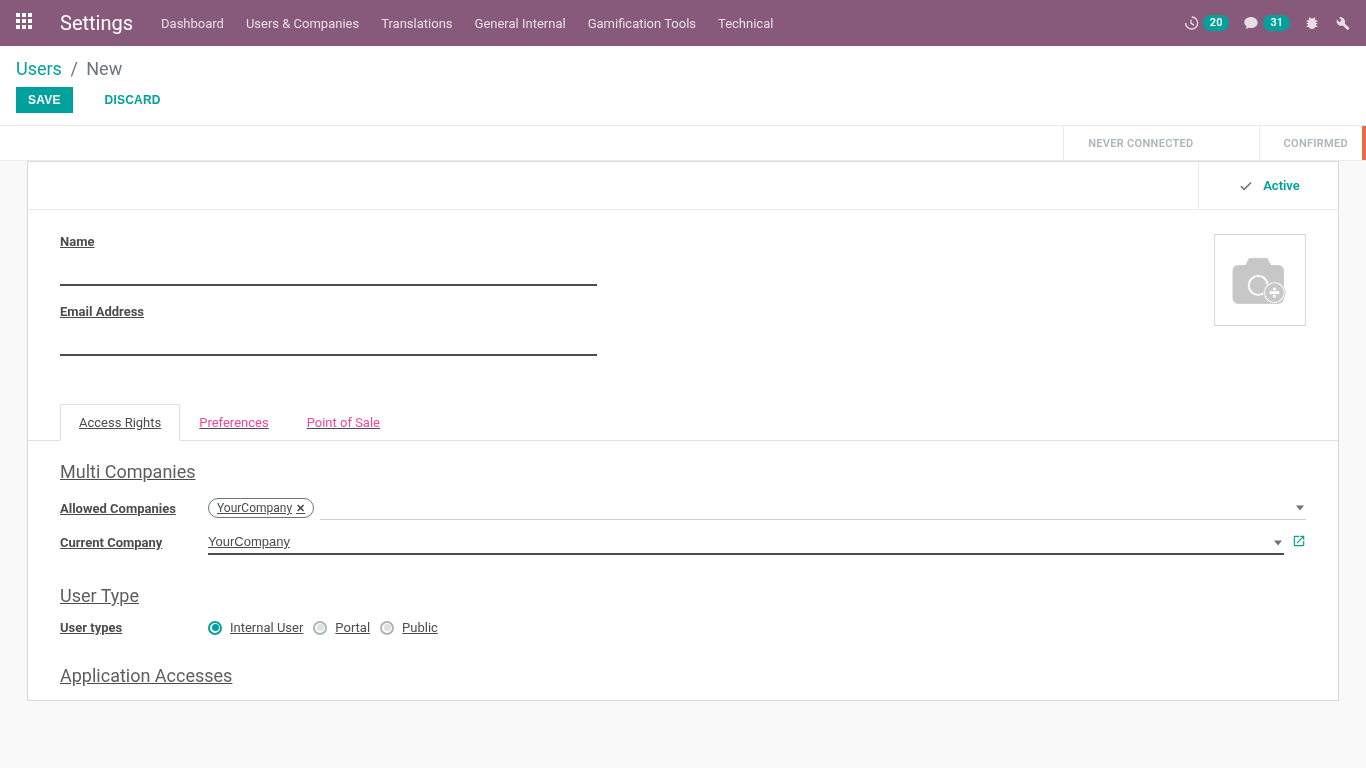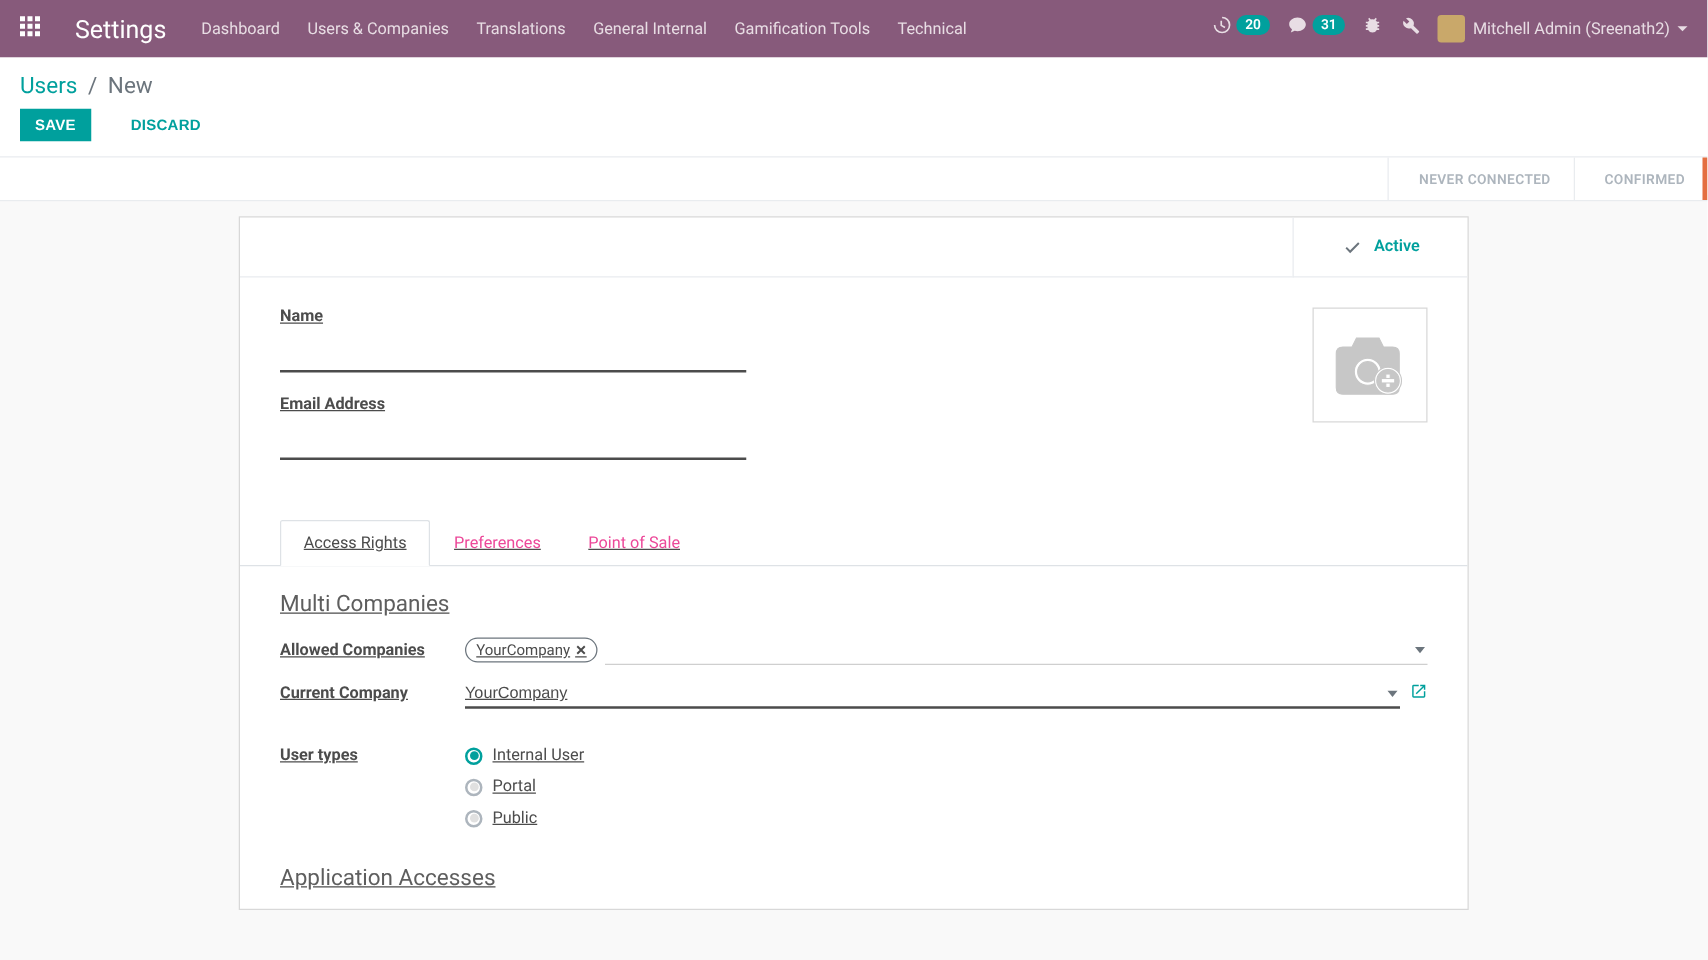--- a/index.html
+++ b/index.html
@@ -25,26 +25,26 @@
 .breadcrumb { font-size: 18px; color:#6c757d; margin-bottom: 8px;}
 .breadcrumb .link { color:#00a09d; cursor:pointer; }
 .breadcrumb .sep { margin: 0 4px; color:#6c757d;}
 .actions { display:flex; gap:32px; align-items:center;}
 .btn-primary { background:#00a09d; color:#fff; border:none; padding:6px 12px; font-size:12px; font-weight:600; cursor:pointer; letter-spacing:0.2px;}
 .btn-link { color:#00a09d; background:none; border:none; font-size:12px; font-weight:600; cursor:pointer; letter-spacing:0.2px;}
 
 
 .statusbar-wrap { background:#fff; border-top:1px solid #e9ecef; border-bottom:1px solid #e9ecef; display:flex; justify-content:flex-end; height:36px; position:relative;}
 .statusbar { display:flex; height:100%; }
-.status-step { position:relative; padding: 0 18px 0 24px; display:flex; align-items:center; font-size:11px; font-weight:600; color:#adb5bd; border-left:1px solid #e9ecef; cursor:pointer; text-transform: uppercase; letter-spacing:0.3px;}
+.status-step { position:relative; padding: 0 18px 0 24px; display:flex; align-items:center; font-size:11px; font-weight:600; color:#adb5bd; border-left:1px solid #e9ecef; cursor:pointer; text-transform: uppercase; letter-spacing:0.3px;margin-left:47px;}
 .accent-edge { position:absolute; right:0; top:0; width:4px; height:100%; background:#e46f41; }
 
 
 .form-container { padding: 0 0 40px 0; display:flex; justify-content:center; }
-.sheet { width: 984px; background:#fff; border:1px solid #d8d8d8; margin-top:12px; position:relative;}
+.sheet { width: 1312px; background:#fff; border:1px solid #d8d8d8; margin-top:0; position:relative;}
 .sheet-top { display:flex; }
 .sheet-top-left { flex:1; height:48px; border-bottom:1px solid #e9ecef;}
 .active-box { width:140px; border-left:1px solid #e9ecef; border-bottom:1px solid #e9ecef; display:flex; align-items:center; justify-content:center; gap:8px; cursor:pointer;}
 .active-box svg { width:18px; height:15px; fill:#6c757d;}
 .active-box span { color:#00a09d; font-weight:600; font-size:13px;}
 
 .sheet-body { padding: 24px 32px 0 32px; text-decoration: underline; }
 .name-row { display:flex; gap:40px; }
 .name-fields { flex:1; max-width:600px;}
 .field-label { font-weight:700; font-size:13px; color:#4c4c4c; margin-bottom:2px; display:block;}
@@ -64,21 +64,21 @@
 .form-row .row-label { width:148px; font-weight:700; font-size:13px; color:#4c4c4c;}
 .form-row .row-value { flex:1; display:flex; align-items:center; gap:6px; position:relative;}
 .tag-pill { border:1px solid #6c757d; border-radius:12px; padding:2px 8px; font-size:12px; display:inline-flex; align-items:center; gap:4px; color:#4c4c4c;}
 .tag-pill .x { font-weight:700; cursor:pointer; font-size:11px;}
 .m2o-input { flex:1; border:none; border-bottom:1px solid #cfcfcf; padding:4px 0; font-size:13px; outline:none; background:transparent; color:#4c4c4c;}
 .m2m-input { flex:1; border:none; border-bottom:1px solid #cfcfcf; padding:4px 0; font-size:13px; outline:none; background:transparent;}
 .dd-caret { position:absolute; right:2px; top:50%; transform:translateY(-50%); width:0;height:0;border-left:4px solid transparent;border-right:4px solid transparent;border-top:5px solid #6c757d; cursor:pointer;}
 .ext-link { margin-left:8px; cursor:pointer;}
 .ext-link svg { width:14px; height:14px; fill:#00a09d;}
 
-.radio-group { display:flex; flex-direction:column; gap:10px;}
+.radio-group { display:flex; flex-direction:row; gap:10px;}
 .radio-item { display:flex; align-items:center; gap:8px; cursor:pointer;}
 .radio-dot { width:14px; height:14px; border-radius:50%; border:2px solid #adb5bd; display:flex; align-items:center; justify-content:center;}
 .radio-dot.checked { border-color:#00a09d;}
 .radio-dot.checked::after { content:''; width:7px; height:7px; border-radius:50%; background:#00a09d;}
 .radio-dot.unchecked::after { content:''; width:7px; height:7px; border-radius:50%; background:#e0e0e0;}
 .radio-label { font-size:13px; color:#4c4c4c;}
 </style>
 </head>
 <body>
 
@@ -119,25 +119,20 @@
     </div>
     <div class="nav-icon">
       <svg viewBox="0 0 24 24">
           <path d="M20 8h-2.8a6 6 0 00-1.4-1.8l1.5-1.5-1.4-1.4-2 2A5.9 5.9 0 0012 5c-.7 0-1.3.1-1.9.3l-2-2-1.4 1.4 1.5 1.5A6 6 0 006.8 8H4v2h2.1c0 .3-.1.7-.1 1v1H4v2h2v1c0 .3 0 .7.1 1H4v2h2.8a6 6 0 0010.4 0H20v-2h-2.1c0-.3.1-.7.1-1v-1h2v-2h-2v-1c0-.3 0-.7-.1-1H20V8z"></path>
         </svg>
     </div>
     <div class="nav-icon">
       <svg viewBox="0 0 24 24">
           <path d="M22.7 19.3l-6.5-6.5a7 7 0 00-9-9l4 4-3 3-4-4a7 7 0 009 9l6.5 6.5a1 1 0 001.4 0l1.6-1.6a1 1 0 000-1.4z"></path>
         </svg>
-    </div>
-    <div class="user-menu">
-      <span class="user-avatar"></span>
-      <span>Mitchell Admin (Sreenath2)</span>
-      <span class="caret"></span>
     </div>
   </div>
 </div>
 
 <div class="control-panel">
   <div class="breadcrumb">
     <span class="link">Users</span>
     <span class="sep">/</span>
     <span>New</span>
   </div>
@@ -216,20 +211,21 @@
           </div>
           <span class="ext-link">
             <svg viewBox="0 0 24 24">
                 <path d="M14 3v2h3.6l-9.8 9.8 1.4 1.4L19 6.4V10h2V3h-7zM19 19H5V5h7V3H5a2 2 0 00-2 2v14a2 2 0 002 2h14a2 2 0 002-2v-7h-2v7z"></path>
               </svg>
           </span>
         </div>
       </div>
 
       <div class="section">
+        <h2>User Type</h2>
         <div class="form-row" style="align-items:flex-start;">
           <div class="row-label">User types</div>
           <div class="radio-group">
             <div class="radio-item">
               <span class="radio-dot checked"></span>
               <span class="radio-label">Internal User</span>
             </div>
             <div class="radio-item">
               <span class="radio-dot unchecked"></span>
               <span class="radio-label">Portal</span>

